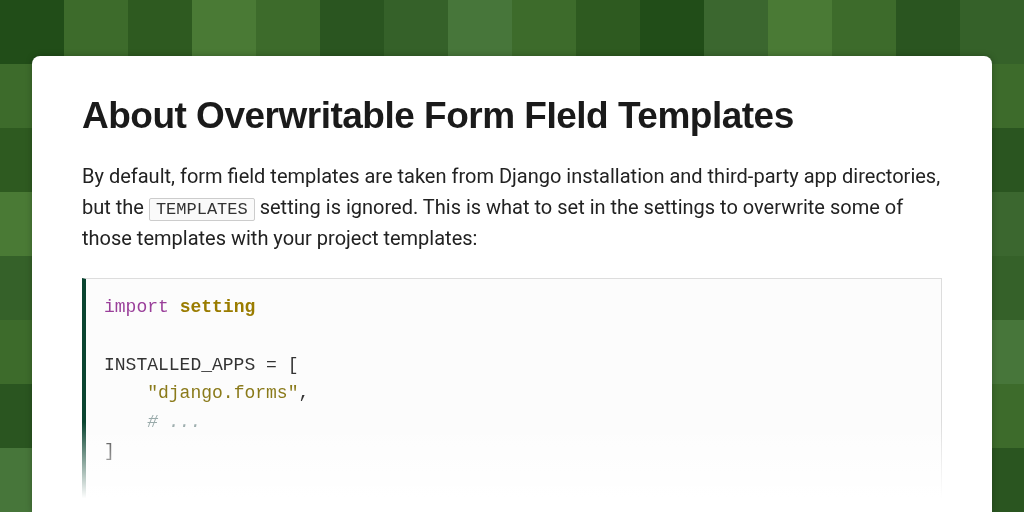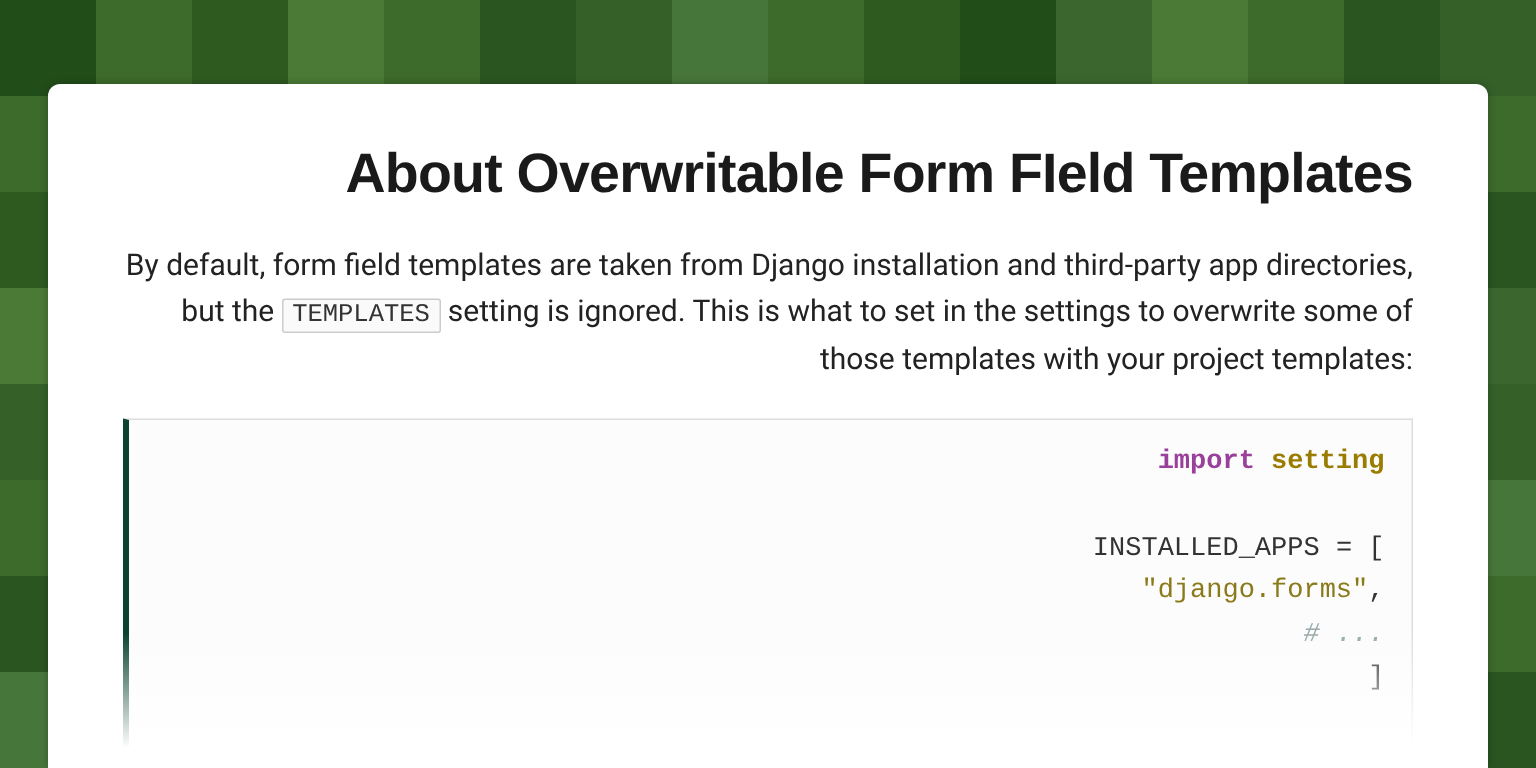--- a/index.html
+++ b/index.html
@@ -21,21 +21,20 @@
     top: 56px;
     left: 32px;
     right: 32px;
     bottom: 0;
     background: #fff;
     border-radius: 8px 8px 0 0;
     box-shadow: 0 0 6px rgba(0,0,0,0.25);
     padding: 40px 50px 0 50px;
     z-index: 1;
     overflow: hidden;
-    text-align: right;
   }
   h1 {
     font-family: "Arial Black", "Helvetica Neue", Arial, sans-serif;
     font-weight: 900;
     font-stretch: condensed;
     font-size: 37px;
     letter-spacing: -0.5px;
     color: #1a1a1a;
     margin-bottom: 24px;
     line-height: 1.1;
@@ -60,21 +59,21 @@
     border-left: 4px solid #0a4430;
     background: #fcfcfc;
     padding: 14px 18px;
     font-family: "SFMono-Regular", Consolas, "Liberation Mono", Menlo, monospace;
     font-size: 18px;
     line-height: 1.6;
     white-space: pre;
     color: #333;
     position: relative;
   }
-  .kw   { color: #9a3f9a; font-weight: bold; margin-top: 20px; }
+  .kw   { color: #9a3f9a; font-weight: normal; margin-top: 20px; }
   .mod  { color: #9a7c00; font-weight: bold; }
   .str  { color: #8a7a1a; }
   .cmt  { color: #9aa; font-style: italic; }
   .fade {
     position: absolute;
     left: 0; right: 0; bottom: 0;
     height: 90px;
     background: linear-gradient(to bottom, rgba(255,255,255,0), #fff 85%);
     z-index: 2;
     pointer-events: none;

